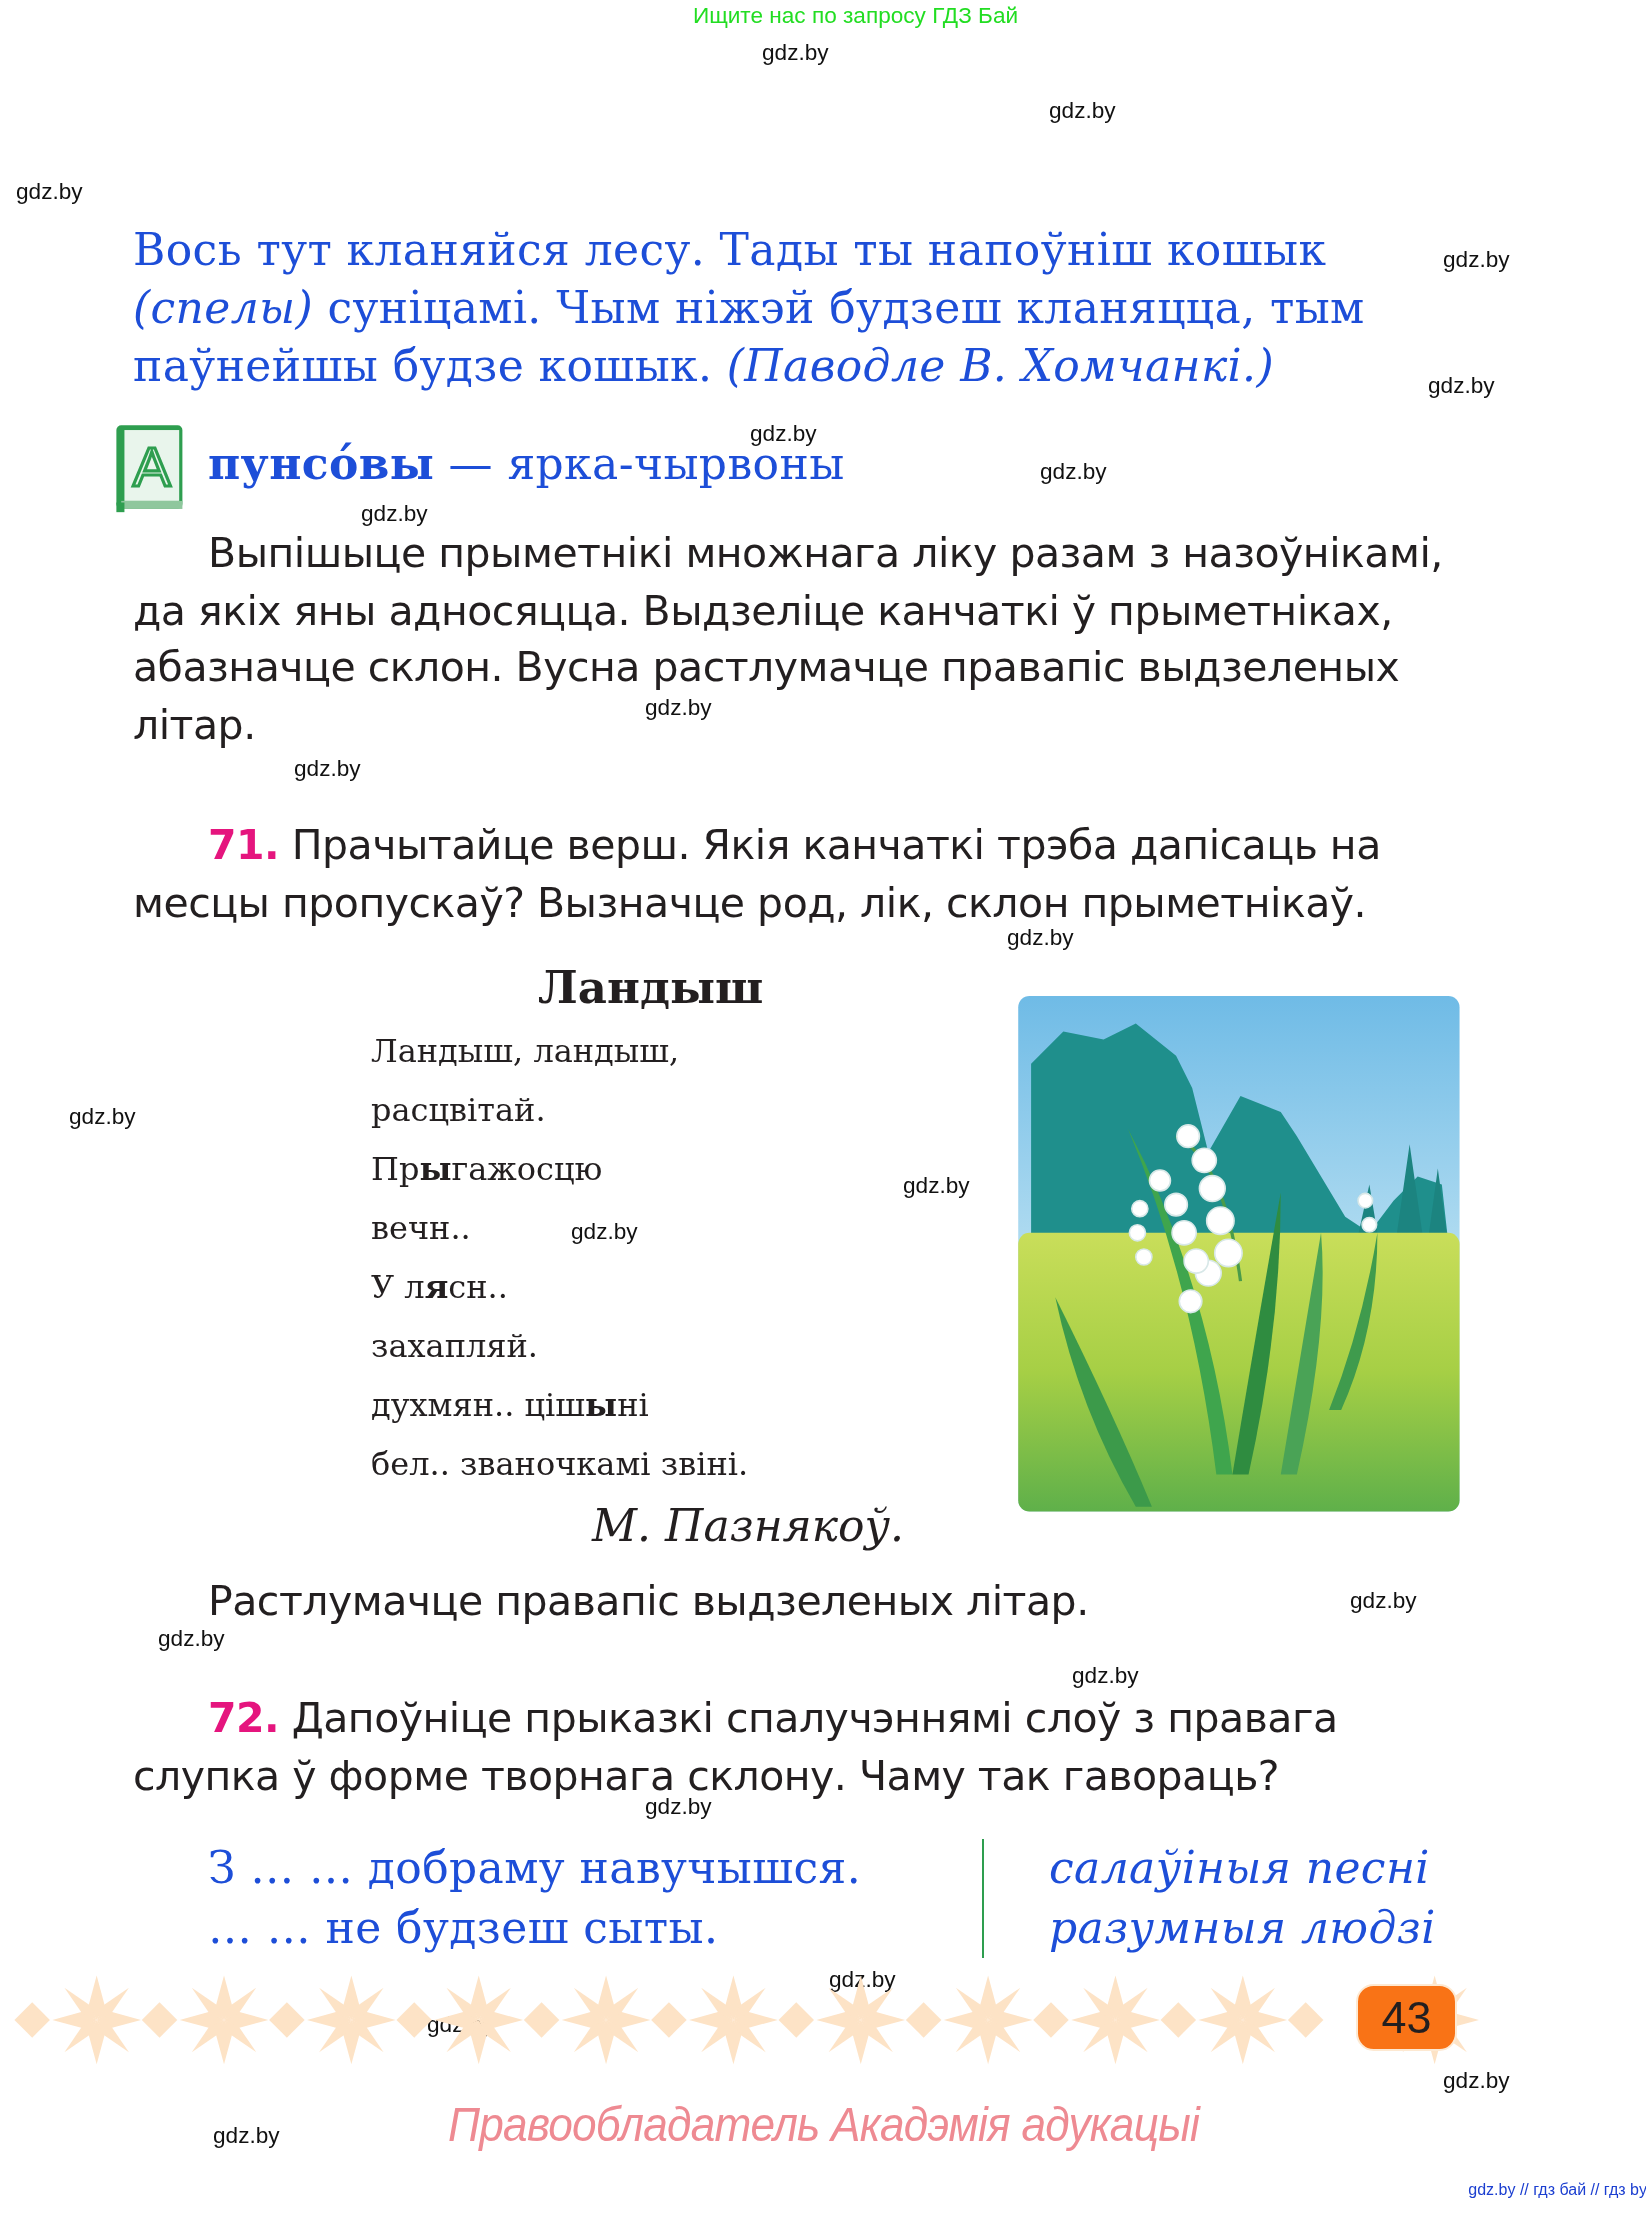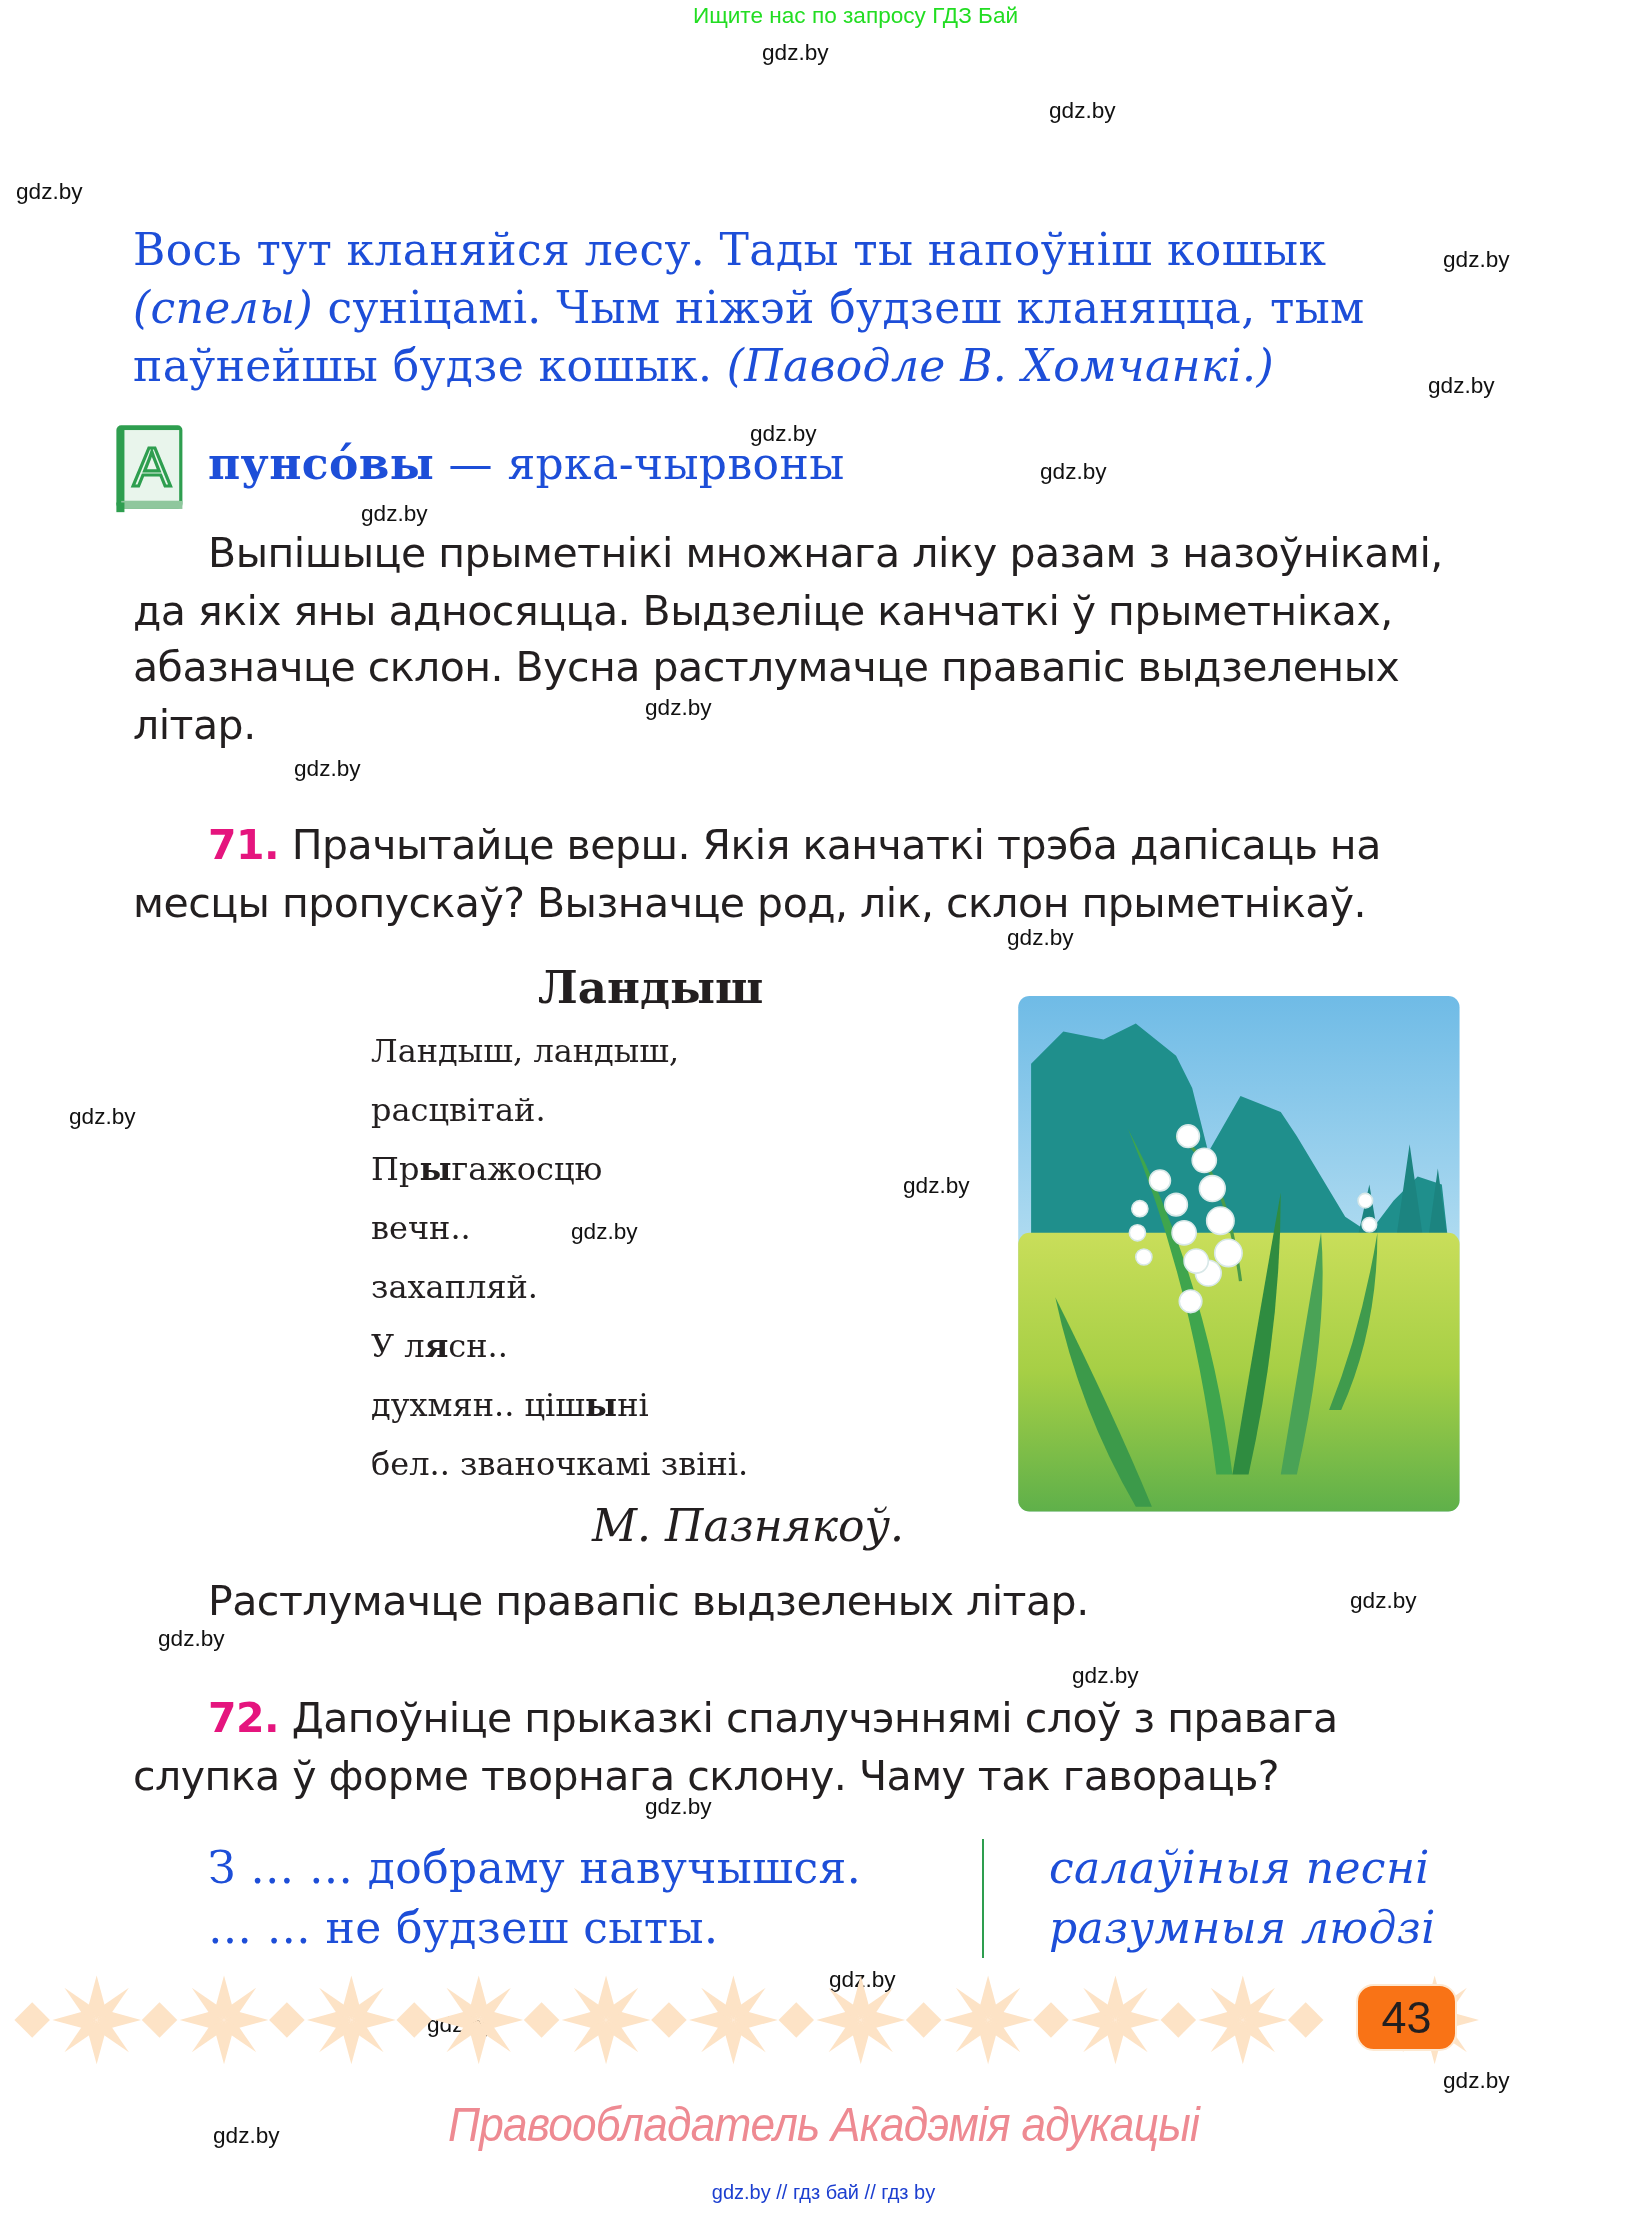--- a/index.html
+++ b/index.html
@@ -13,21 +13,21 @@
     .ital { font-style: italic; }
     .bold { font-weight: bold; }
     .num { color: #e5157e; font-weight: bold; }
     .poem-line { font-family: "DejaVu Serif", serif; font-size: 32px; line-height: 59px; white-space: nowrap; }
     .book-icon { left: 113px; top: 422px; width: 76px; height: 95px; }
     .illus { left: 1015px; top: 991px; width: 451px; height: 532px; }
     .divider { left: 982px; top: 1839px; width: 2.4px; height: 119px; background: #2e9e4f; }
     .ornament { left: 8px; top: 1973px; width: 1475px; height: 93px; }
     .page-num-box { left: 1356px; top: 1984px; width: 97px; height: 63px; border-radius: 17.7px; background: #f97316; border: 2.4px solid #fde9d2; text-align: center; font-family: "Liberation Sans", sans-serif; font-size: 45px; line-height: 63px; color: #231f20; }
     .copyright { left: 0; width: 1647px; top: 2097px; text-align: center; font-family: "Liberation Sans", sans-serif; font-style: italic; font-size: 48px; color: #ee8a92; letter-spacing: -0.8px; transform: scaleX(0.92); }
-    .footer-links { left: 0; width: 1647px; top: 2181px; text-align: center; font-family: "Liberation Sans", sans-serif; font-size: 20px; color: #1c3fd0; }
+    .footer-links { left: 0; width: 1647px; top: 2181px; text-align: right; font-family: "Liberation Sans", sans-serif; font-size: 16px; color: #1c3fd0; }
   </style>
 </head>
 <body>
 
 <div class="abs top-banner">Ищите нас по запросу ГДЗ Бай</div>
 
 <div class="wm" style="left:762px;top:40px;">gdz.by</div>
 <div class="wm" style="left:1049px;top:98px;">gdz.by</div>
 <div class="wm" style="left:16px;top:179px;">gdz.by</div>
 <div class="wm" style="left:1443px;top:247px;">gdz.by</div>
@@ -82,22 +82,22 @@
   <span class="num">71.</span> <span>Прачытайце верш. Якія канчаткі трэба дапісаць на</span>
 </div>
 <div class="abs para-sans" style="left:133px;top:874px;white-space:nowrap;">месцы пропускаў? Вызначце род, лік, склон прыметнікаў.</div>
 
 <div class="abs serif bold" style="left:538px;top:959px;font-size:45px;line-height:58px;">Ландыш</div>
 <div class="abs" style="left:371px;top:1022px;">
   <div class="poem-line"><span>Ландыш, ландыш,</span><b></b><span></span></div>
   <div class="poem-line"><span>расцвітай.</span><b></b><span></span></div>
   <div class="poem-line"><span>Пр</span><b>ы</b><span>гажосцю</span></div>
   <div class="poem-line"><span>вечн..</span><b></b><span></span></div>
+  <div class="poem-line"><span>У л</span><b>я</b><span>сн..</span></div>
   <div class="poem-line"><span>захапляй.</span><b></b><span></span></div>
-  <div class="poem-line"><span>У л</span><b>я</b><span>сн..</span></div>
   <div class="poem-line"><span>духмян.. ціш</span><b>ы</b><span>ні</span></div>
   <div class="poem-line"><span>бел.. званочкамі звіні.</span><b></b><span></span></div>
 </div>
 <div class="abs serif ital" style="left:592px;top:1496px;font-size:44px;line-height:59px;">М. Пазнякоў.</div>
 
 <div class="abs illus">
   <svg width="451" height="532" viewBox="0 0 560 660">
     <defs>
       <linearGradient id="sky" x1="0" y1="0" x2="0" y2="1">
         <stop offset="0" stop-color="#6fbbe6"></stop>

